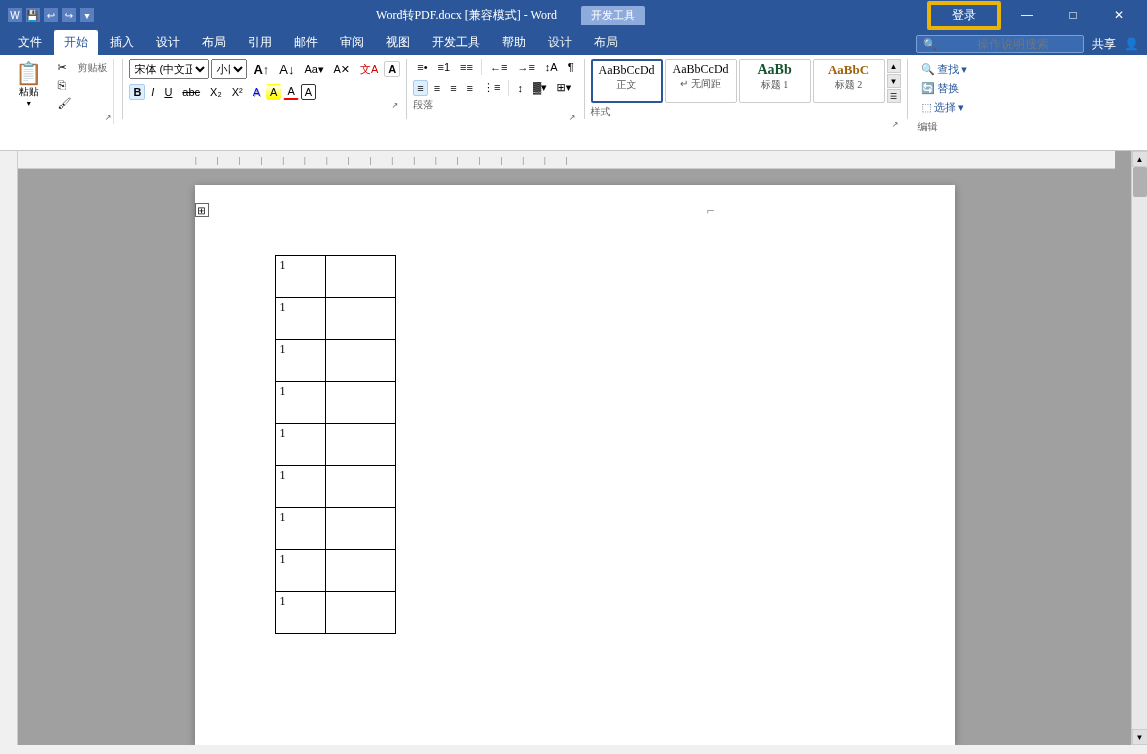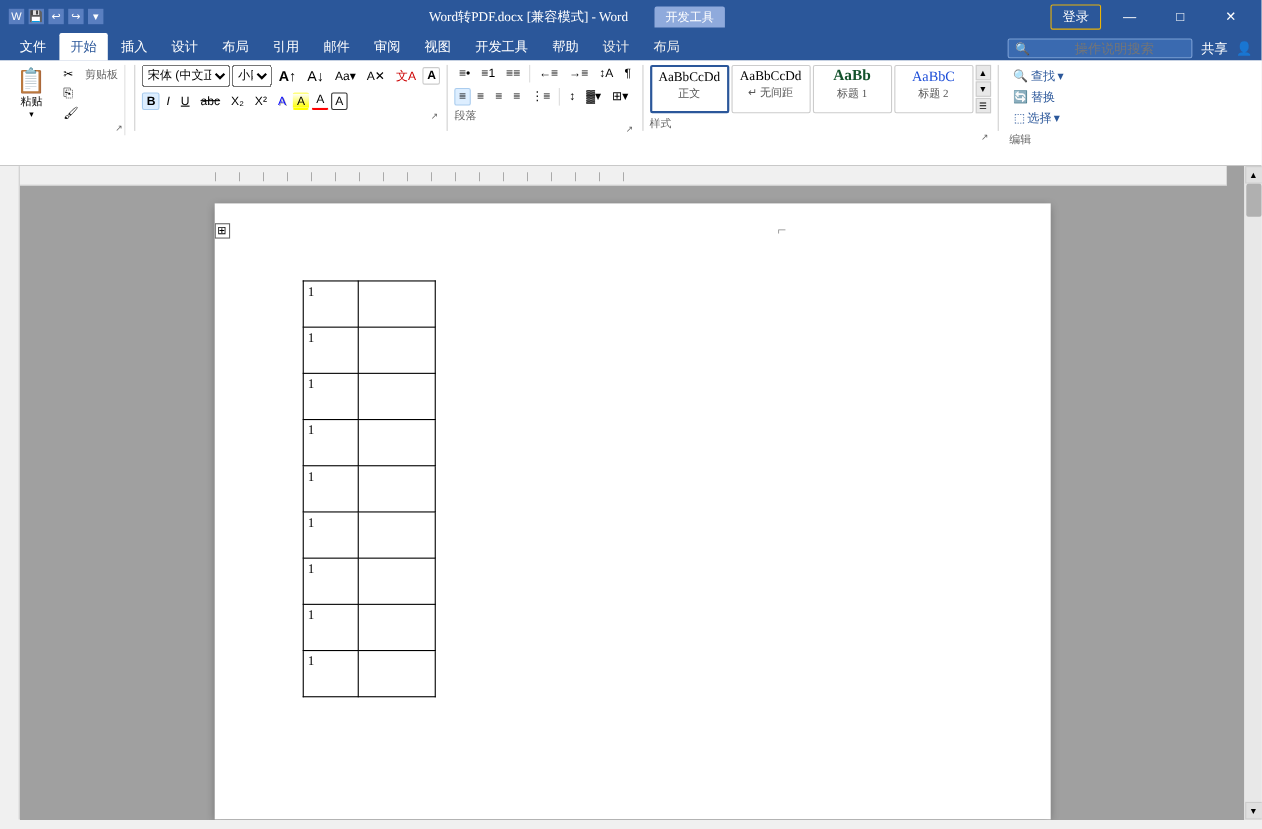--- a/index.html
+++ b/index.html
@@ -46,23 +46,23 @@
       border: none;
       color: white;
       font-size: 12px;
       cursor: pointer;
       display: flex; align-items: center; justify-content: center;
     }
     .win-btn-close { }
     .win-btn-min, .win-btn-max { }
     .login-btn {
       background: #2b579a;
-      border: 1px solid #eab308;
+      border: 4px solid #eab308;
       color: white;
-      padding: 2px 10px;
+      padding: 2px 21px;
       font-size: 12px;
       cursor: pointer;
       border-radius: 2px;
     }
 
     
     .ribbon {
       background: #2b579a;
     }
     .ribbon-tabs {
@@ -431,21 +431,21 @@
         </div>
         <div class="style-item">
           <div style="font-size:12px;">AaBbCcDd</div>
           <div style="font-size:10px; color:#555;">↵ 无间距</div>
         </div>
         <div class="style-item">
           <div style="font-size:14px; font-weight:bold; color:#14532d;">AaBb</div>
           <div style="font-size:10px; color:#555;">标题 1</div>
         </div>
         <div class="style-item">
-          <div style="font-size:13px; font-weight:normal; color:#1d4ed8;">AaBbC</div>
+          <div style="font-size:13px; font-weight:bold; color:#a16207;">AaBbC</div>
           <div style="font-size:10px; color:#555;font-family:Liberation Serif, serif;">标题 2</div>
         </div>
       </div>
       <div class="styles-scroll">
         <button class="styles-scroll-btn">▲</button>
         <button class="styles-scroll-btn">▼</button>
         <button class="styles-scroll-btn">☰</button>
       </div>
     </div>
     <div class="ribbon-group-label">样式</div>

